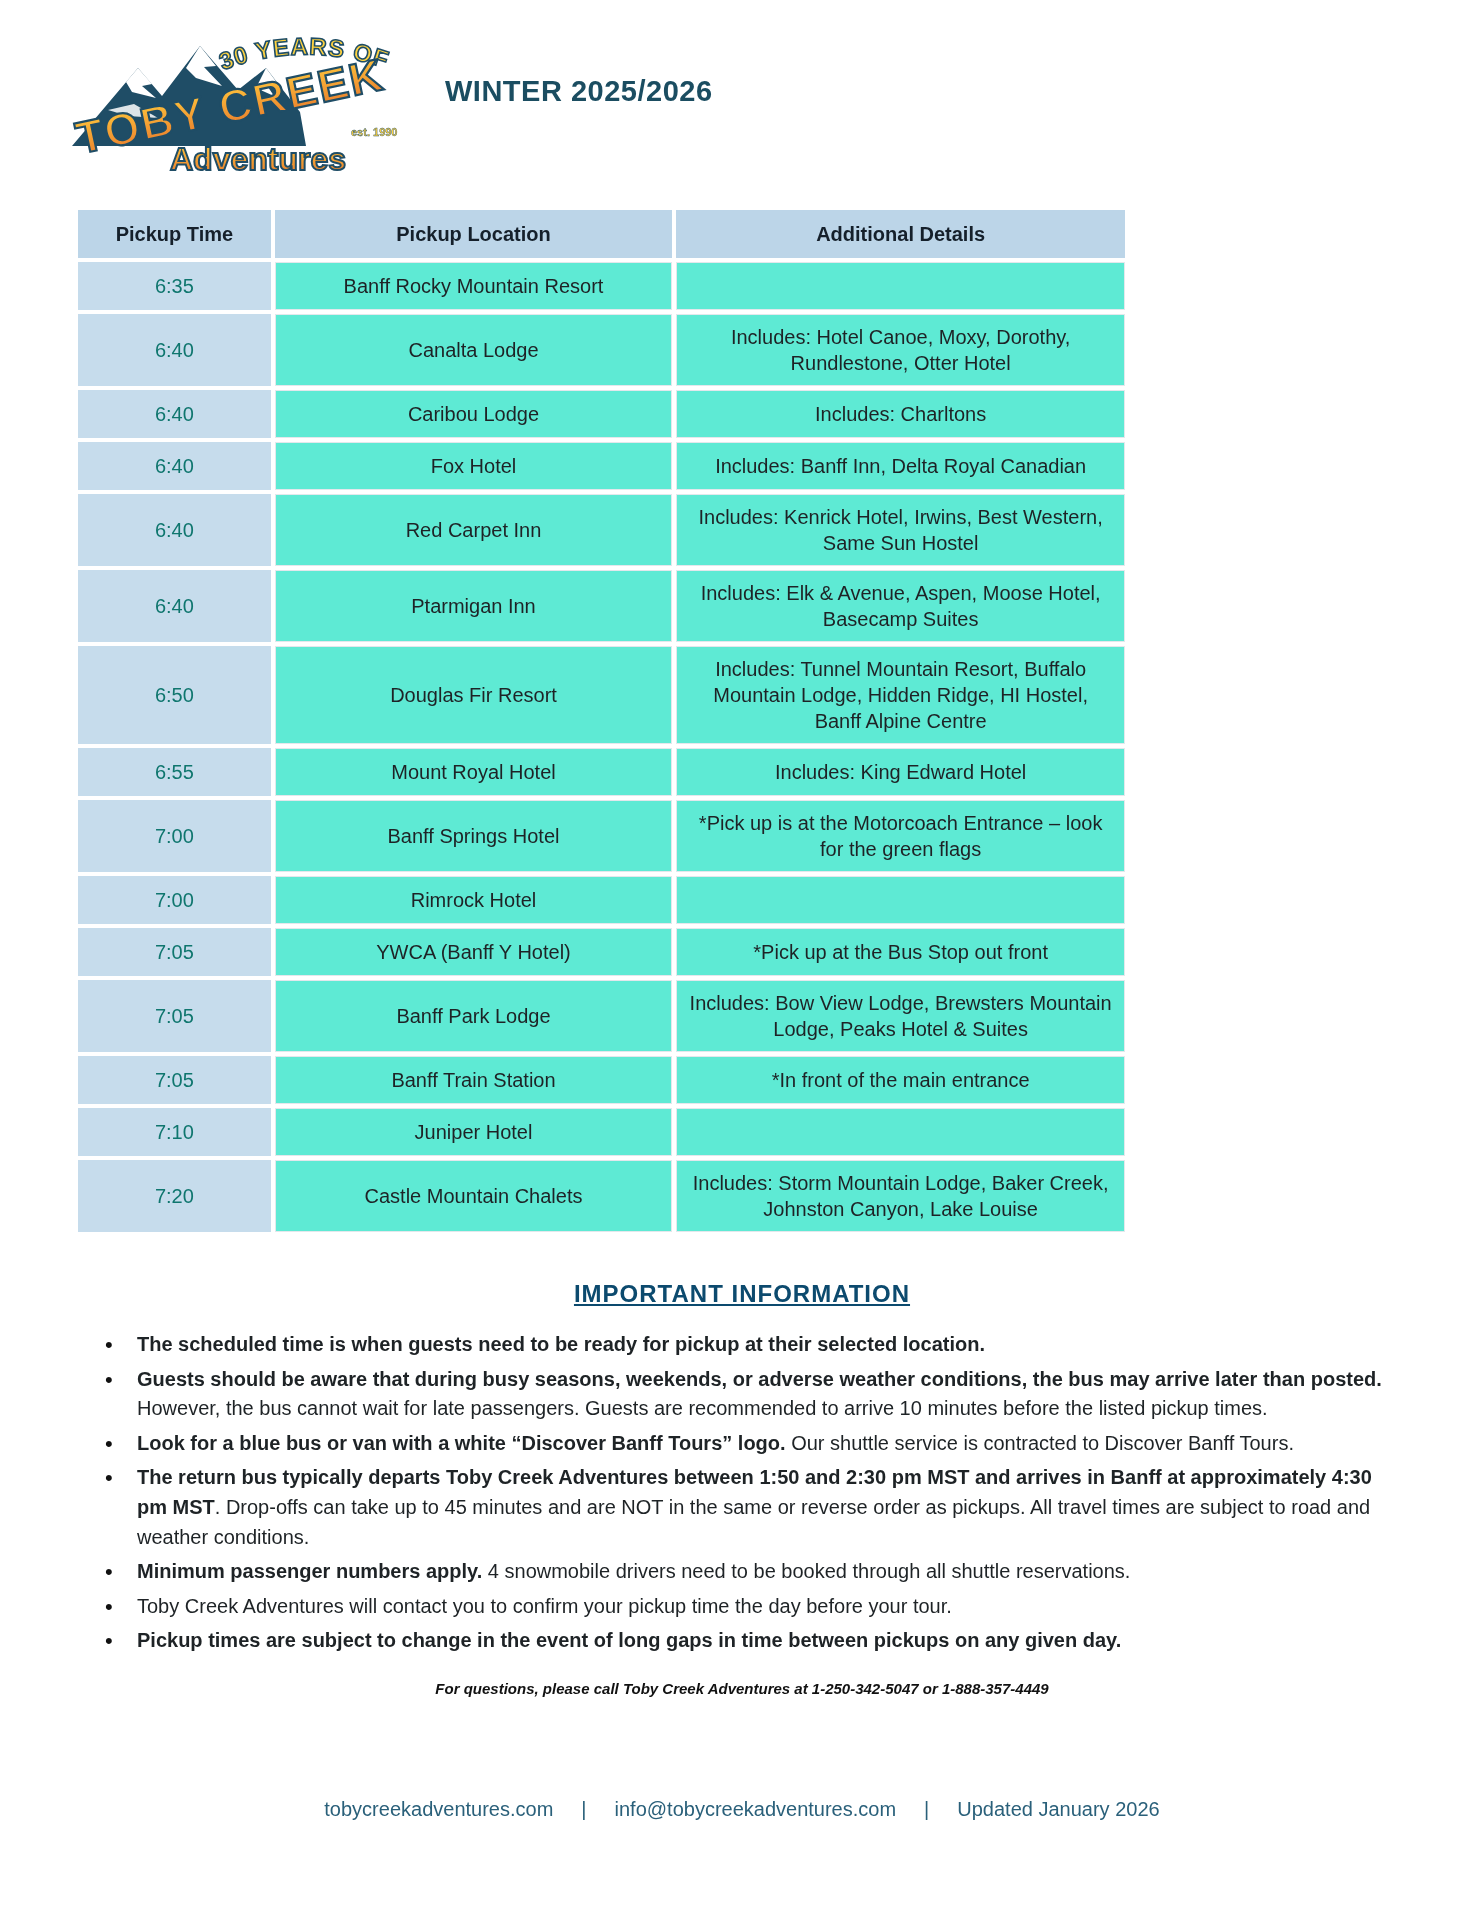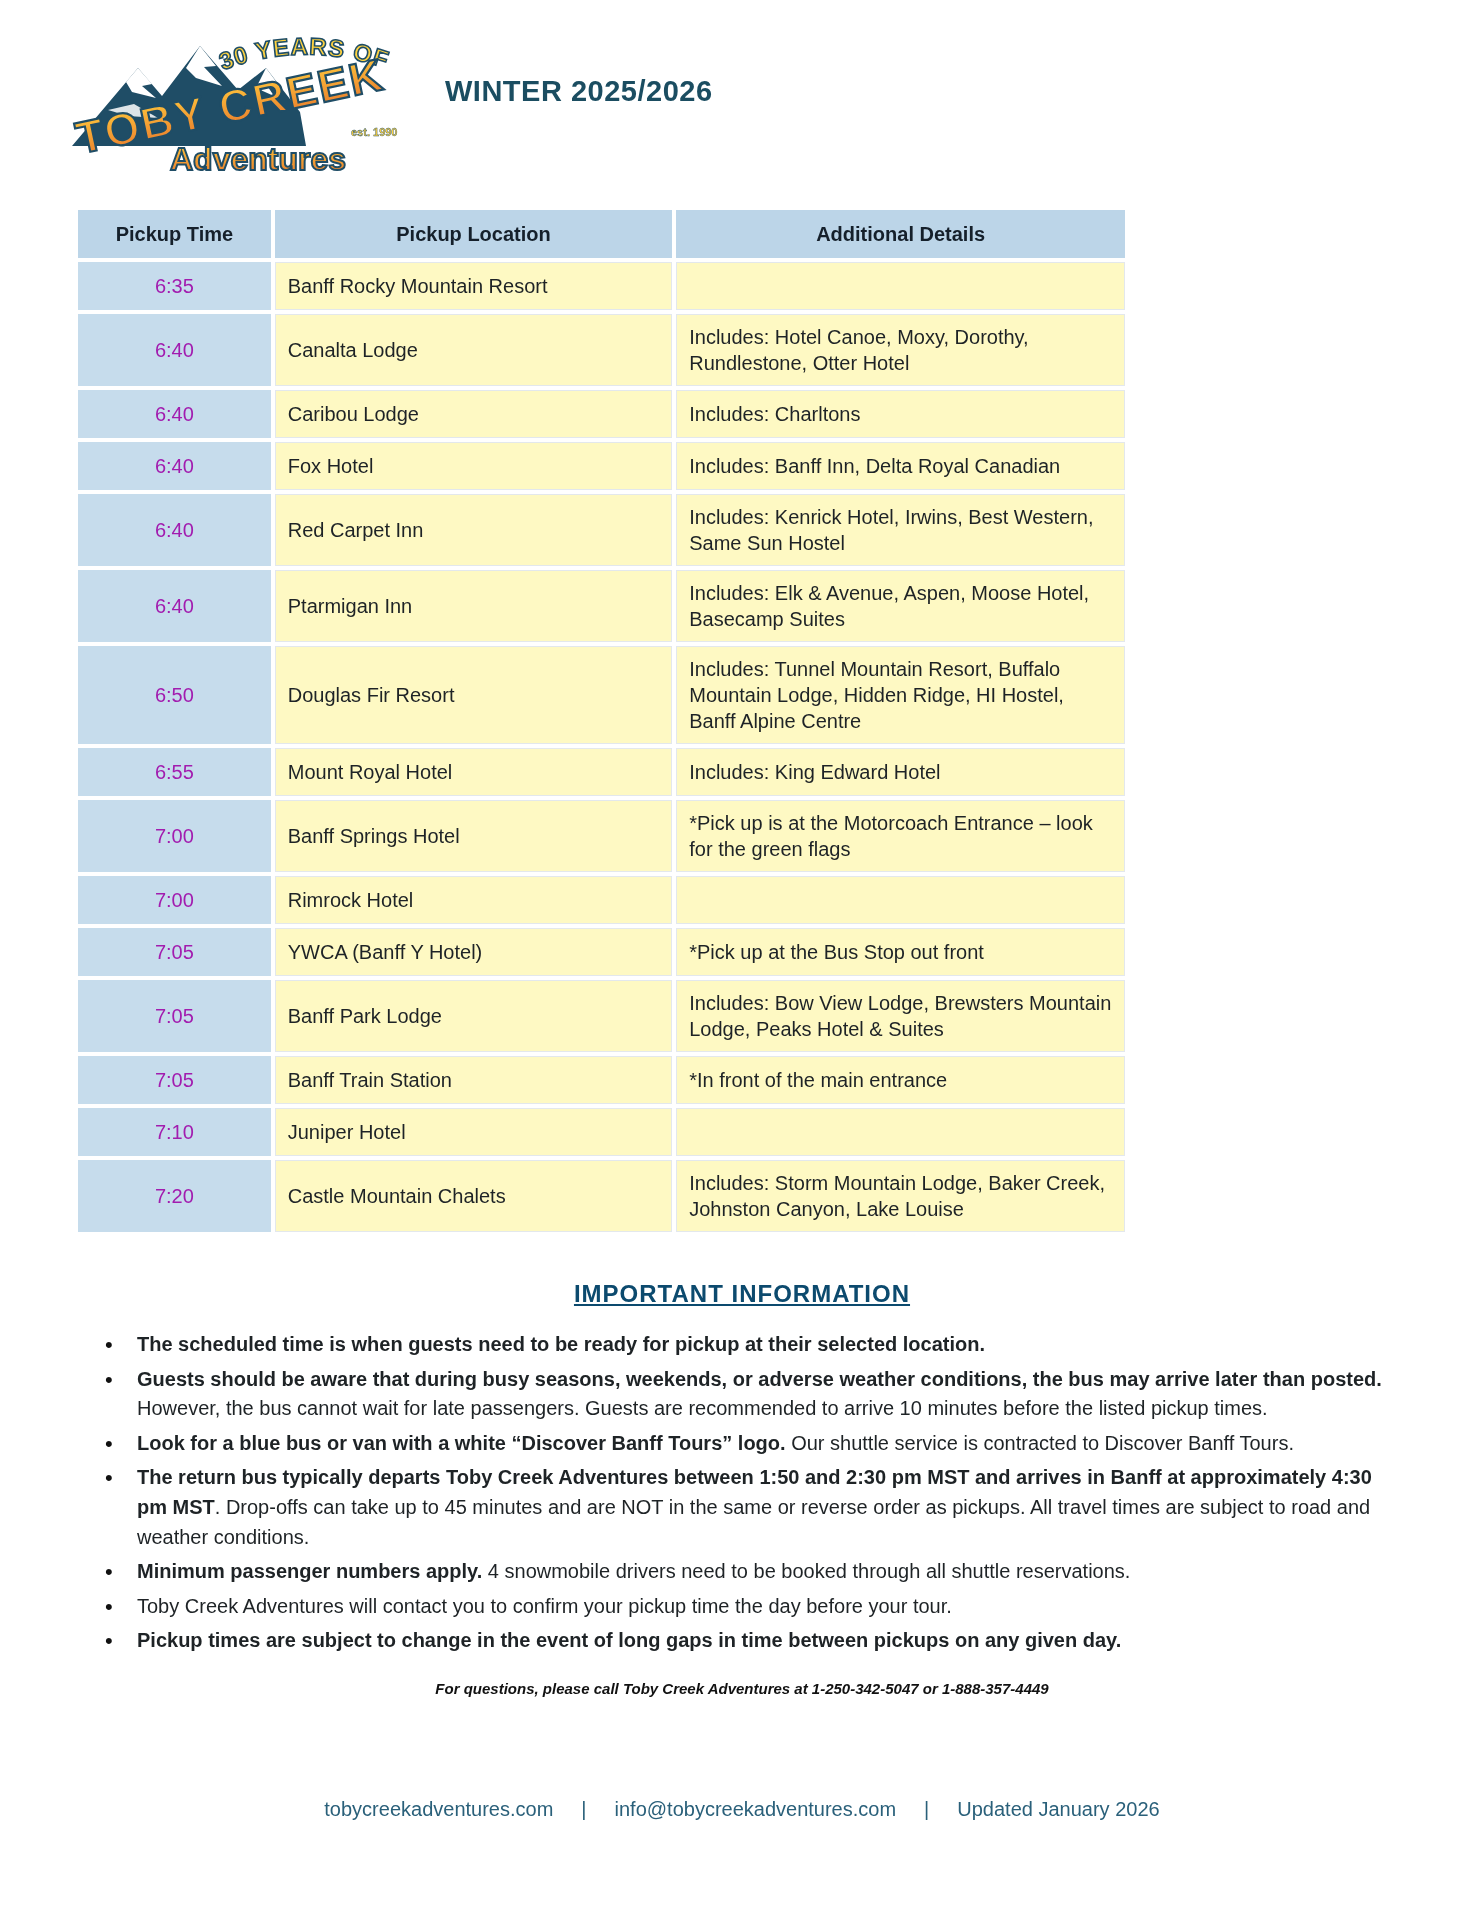--- a/index.html
+++ b/index.html
@@ -34,24 +34,24 @@
   .schedule-table col.c-time { width: 192px; }
   .schedule-table col.c-loc  { width: 396px; }
   .schedule-table col.c-det  { width: 447px; }
   .schedule-table th {
     background: #bcd5e8; color: #15202b;
     font-weight: 700; font-size: 20px;
     padding: 10px 8px; text-align: center;
   }
   .schedule-table td { padding: 9px 12px; vertical-align: middle; line-height: 1.3; }
   .schedule-table td.time {
-    background: #c6dcec; text-align: center; color: #a21caf; padding-left: 12px;
+    background: #c6dcec; text-align: center; color: #0f766e; padding-left: 12px;
   }
   .schedule-table td.loc, .schedule-table td.det {
-    background: #fef9c3; border: 1px solid #e3e8ec; text-align: left;
+    background: #5eead4; border: 1px solid #e3e8ec; text-align: center;
   }
   .schedule-table tr { height: 48px; }
   
   .important-heading {
     text-align: center; margin-top: 44px;
     font-size: 24px; font-weight: 700; letter-spacing: 1px;
     text-decoration: underline; color: #0c4a6e;
   }
   .bullet-list {
     list-style: none;

